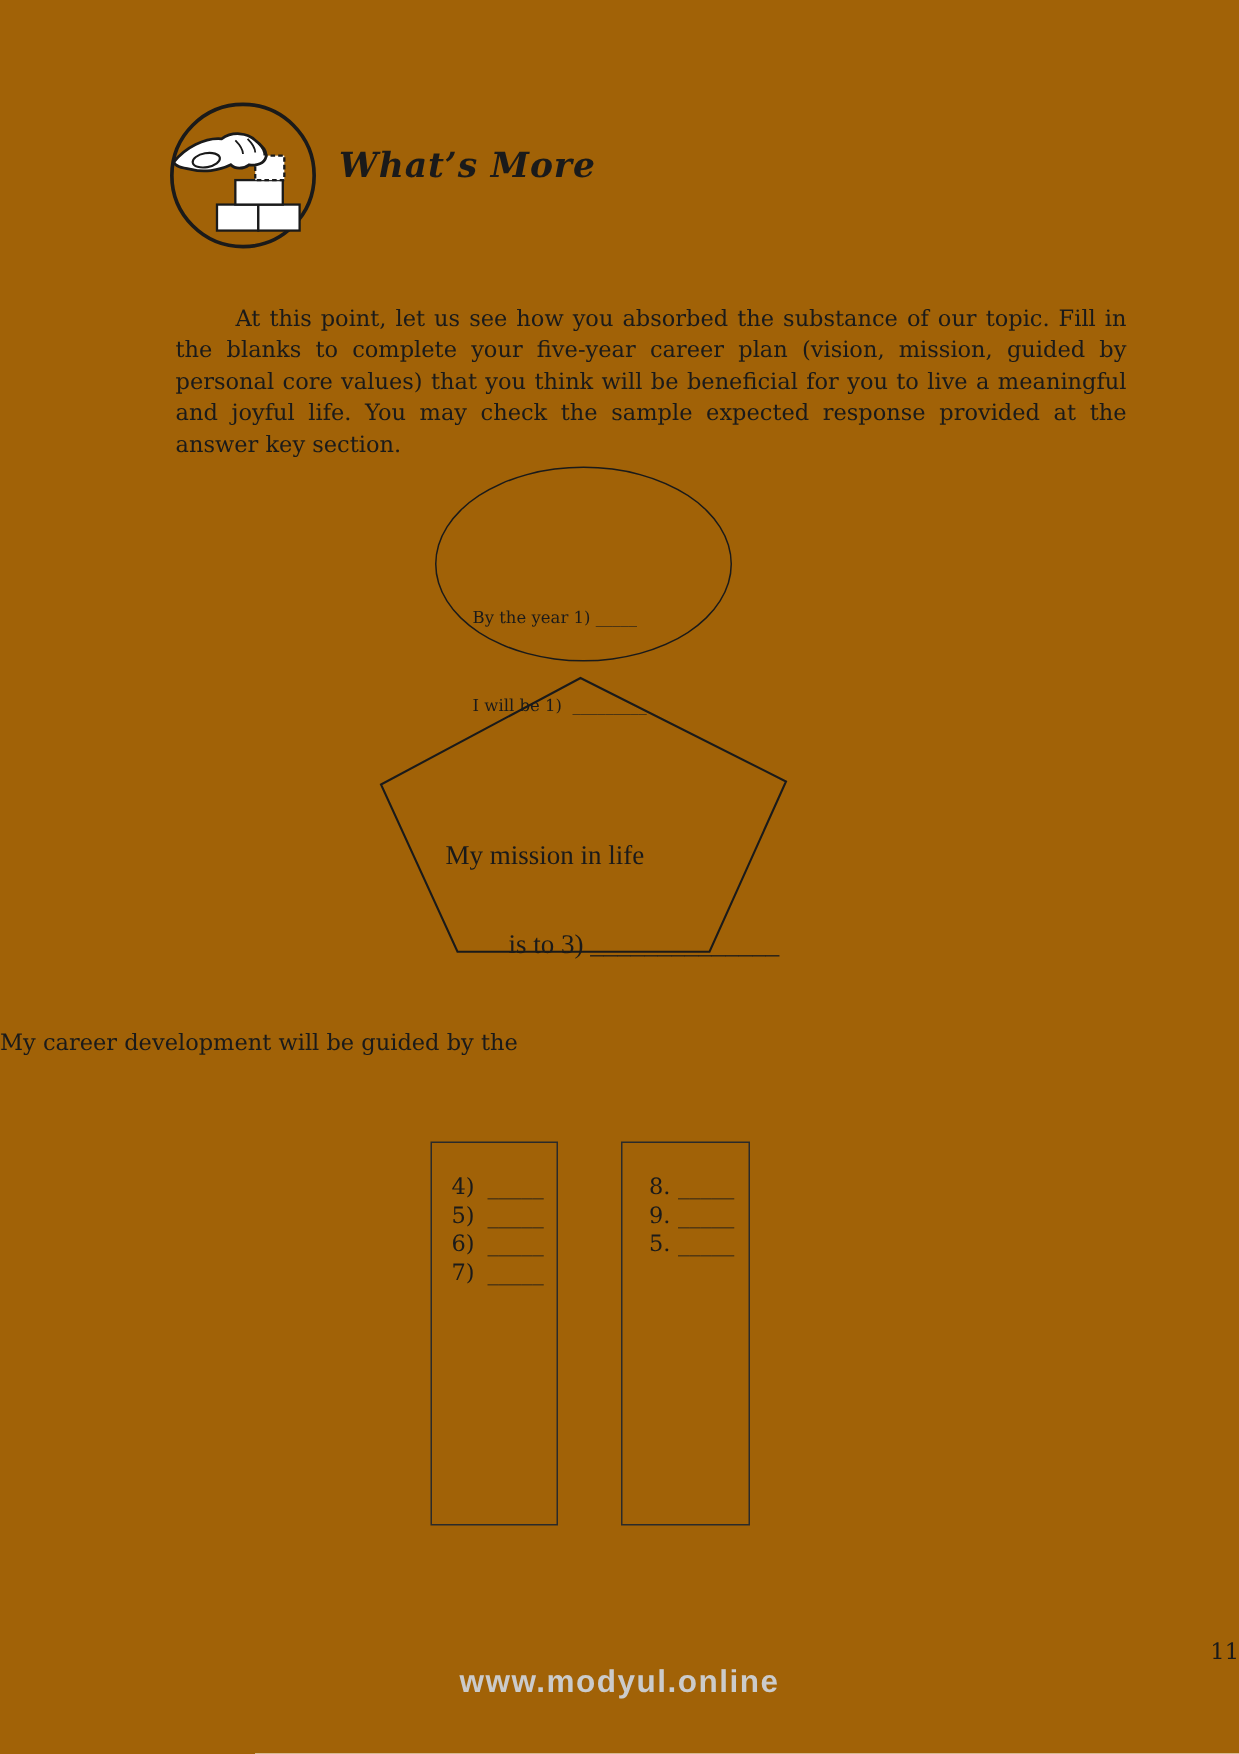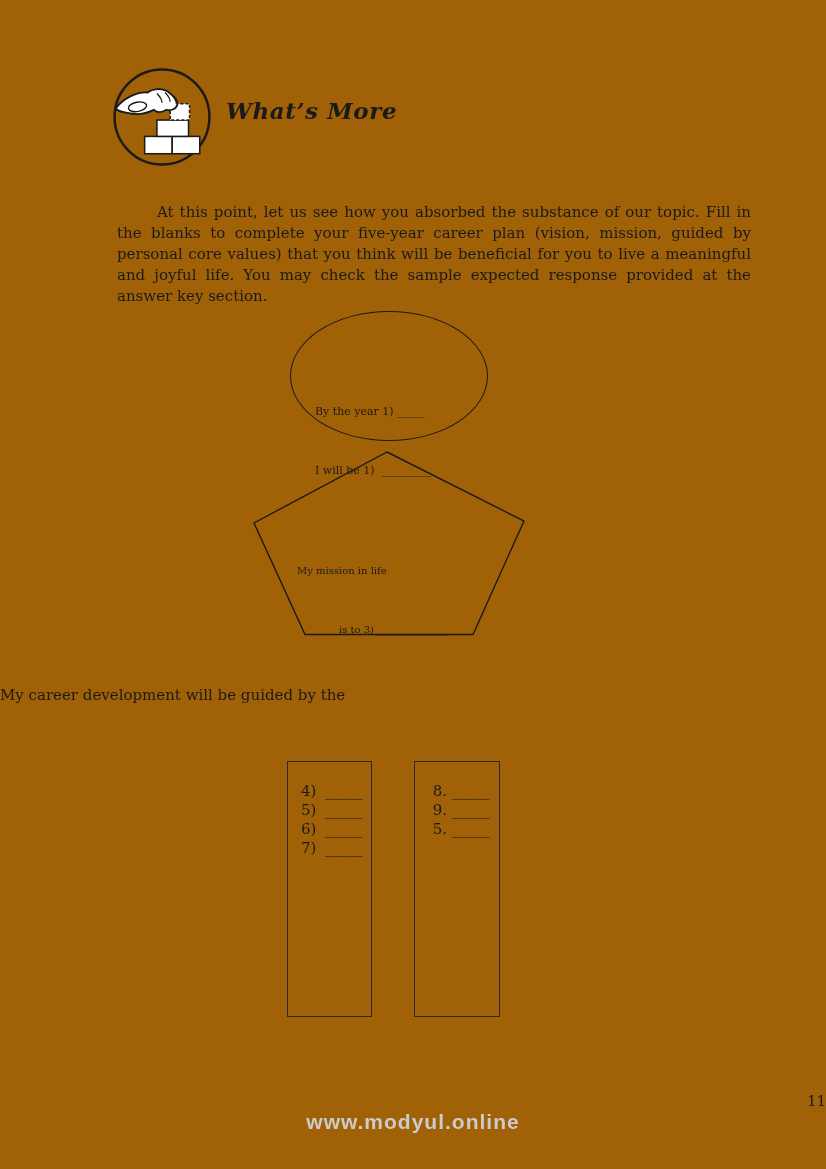--- a/index.html
+++ b/index.html
@@ -57,23 +57,24 @@
     white-space: pre;
   }
 
   
   .pentagon-svg {
     left: 250px; top: 449px;
     width: 278px; height: 188px;
   }
   .pentagon-text {
     left: 297px; top: 522px;
-    font-size: 10px;
+    font-size: 18px;
     line-height: 19.5px;
     white-space: pre;
+    font-family: Liberation Serif, serif;
   }
   .pentagon-text .line2 { padding-left: 4px; margin-left: 38px; }
 
   
   .values-heading {
     left: 0; top: 685px;
     width: 826px;
     text-align: left;
     font-size: 15px;
     line-height: 21px;

